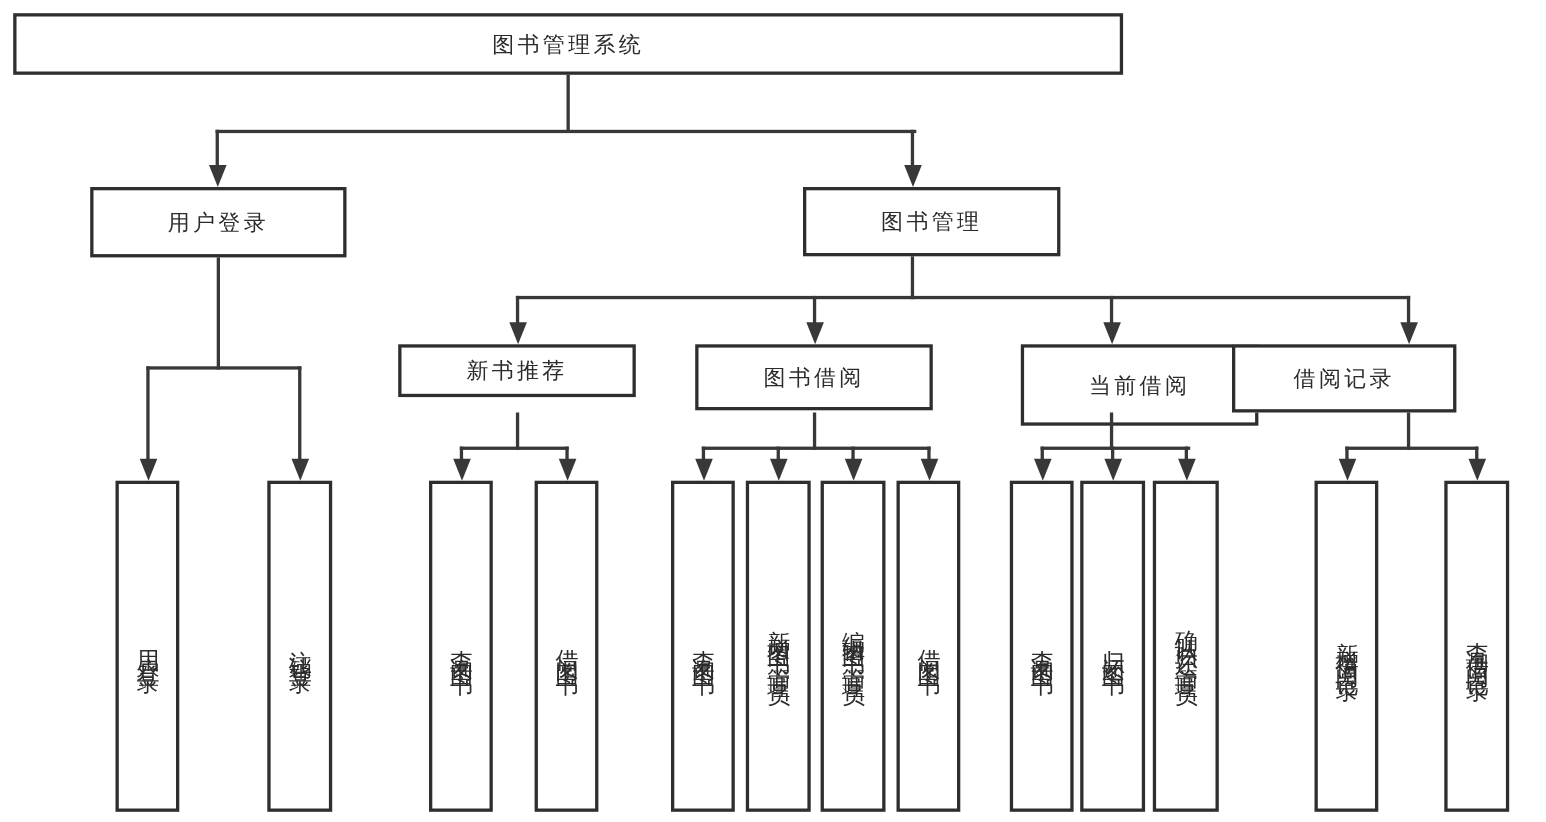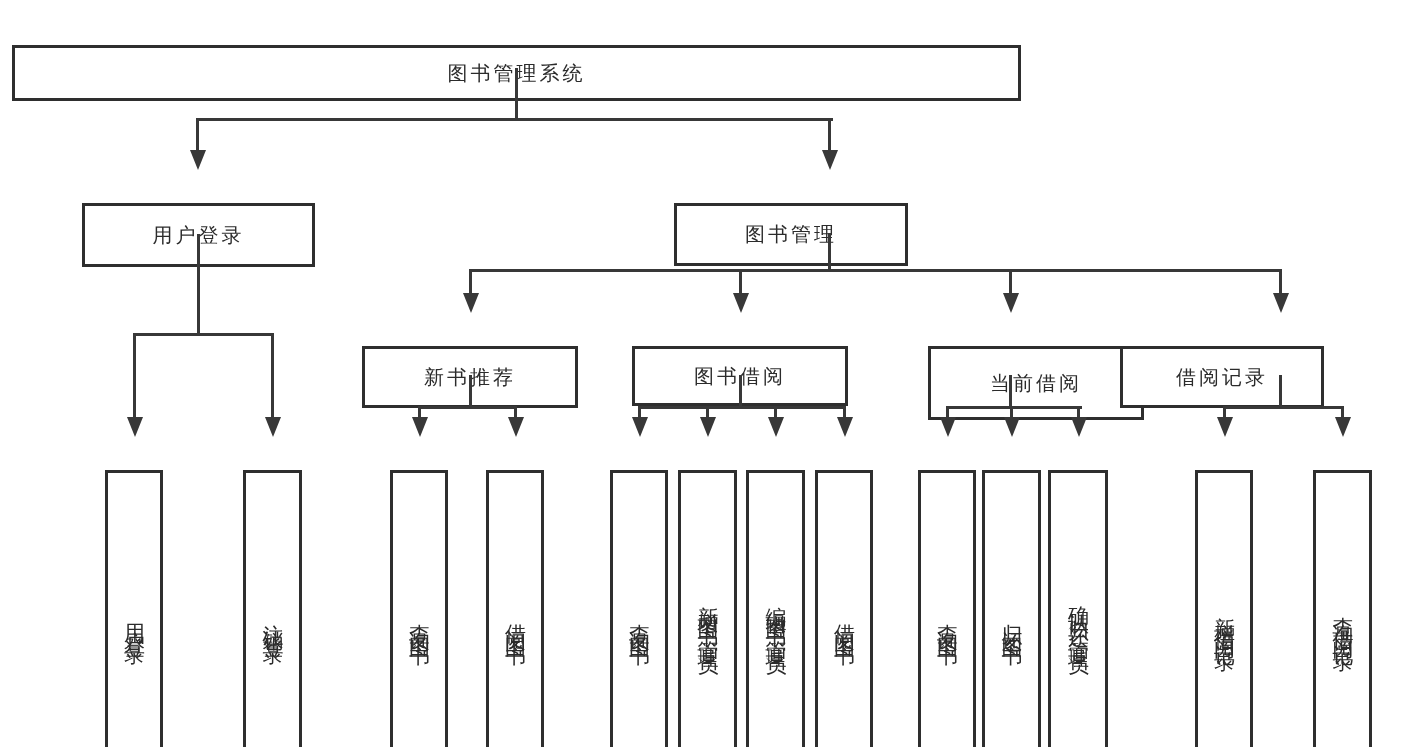--- a/index.html
+++ b/index.html
@@ -2,21 +2,21 @@
 <html><head>
 <meta charset="utf-8">
 <style>
   html,body{margin:0;padding:0;background:#ffffff;}
   #stage{
     position:relative;width:1405px;height:747px;background:#ffffff;overflow:hidden;
     font-family:"DejaVu Sans","Liberation Sans",sans-serif;
   }
   .box{
     position:absolute;box-sizing:border-box;background:#ffffff;
-    border:3px solid #2e2e2e;display:flex;align-items:center;justify-content:center;margin-top:33px;
+    border:3px solid #2e2e2e;display:flex;align-items:center;justify-content:center;
   }
   .hbox span{font-size:20px;letter-spacing:3px;color:#2b2b2b;white-space:nowrap;}
   .vbox span{
     writing-mode:vertical-rl;text-orientation:mixed;
     font-size:21px;letter-spacing:7px;color:#2b2b2b;line-height:1;
   }
   .vline,.hline{position:absolute;background:#383838;}
   .vline{width:3px;}
   .hline{height:3px;}
   .arrow{
@@ -41,21 +41,21 @@
   <div class="vline" style="left:515px;top:68px;height:52px"></div>
   <div class="hline" style="left:196px;top:118px;width:637px"></div>
   <div class="vline" style="left:196px;top:118px;height:34px"></div>
   <div class="arrow" style="left:190px;top:150px"></div>
   <div class="vline" style="left:828px;top:118px;height:34px"></div>
   <div class="arrow" style="left:822px;top:150px"></div>
 
   <div class="box hbox" style="left:82px;top:170px;width:233px;height:64px">
     <span>用户登录</span>
   </div>
-  <div class="box hbox" style="left:674px;top:170px;width:234px;height:63px">
+  <div class="box hbox" style="left:730px;top:170px;width:234px;height:63px">
     <span>图书管理</span>
   </div>
 
   <div class="vline" style="left:197px;top:234px;height:102px"></div>
   <div class="hline" style="left:133px;top:333px;width:141px"></div>
   <div class="vline" style="left:133px;top:333px;height:88px"></div>
   <div class="arrow" style="left:127px;top:417px"></div>
   <div class="vline" style="left:271px;top:333px;height:88px"></div>
   <div class="arrow" style="left:265px;top:417px"></div>
 
@@ -63,21 +63,21 @@
   <div class="hline" style="left:469px;top:269px;width:813px"></div>
   <div class="vline" style="left:469px;top:269px;height:27px"></div>
   <div class="arrow" style="left:463px;top:293px"></div>
   <div class="vline" style="left:739px;top:269px;height:27px"></div>
   <div class="arrow" style="left:733px;top:293px"></div>
   <div class="vline" style="left:1009px;top:269px;height:27px"></div>
   <div class="arrow" style="left:1003px;top:293px"></div>
   <div class="vline" style="left:1279px;top:269px;height:27px"></div>
   <div class="arrow" style="left:1273px;top:293px"></div>
 
-  <div class="box hbox" style="left:362px;top:313px;width:216px;height:62px">
+  <div class="box hbox" style="left:362px;top:313px;width:216px;height:48px">
     <span>新书推荐</span>
   </div>
   <div class="box hbox" style="left:632px;top:313px;width:216px;height:60px">
     <span>图书借阅</span>
   </div>
   <div class="box hbox" style="left:928px;top:313px;width:216px;height:74px">
     <span>当前借阅</span>
   </div>
   <div class="box hbox" style="left:1120px;top:313px;width:204px;height:62px">
     <span>借阅记录</span>

